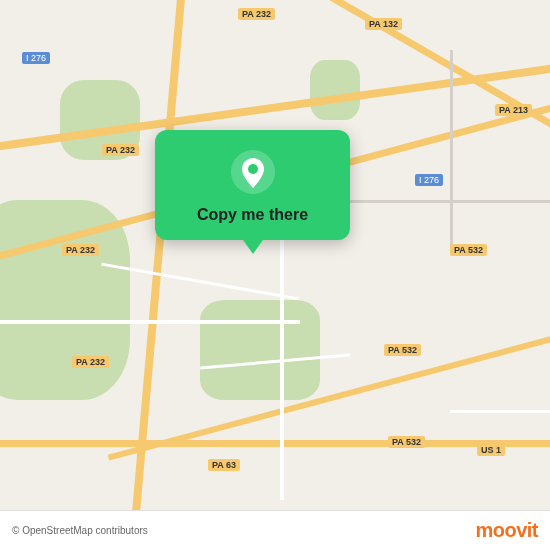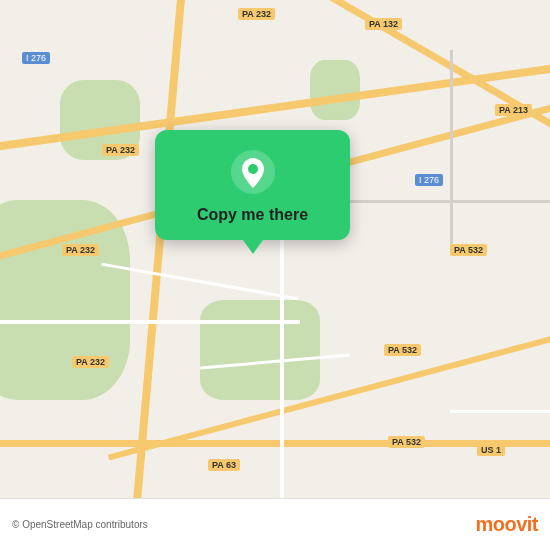--- a/index.html
+++ b/index.html
@@ -73,21 +73,21 @@
       font-weight: normal;
       padding: 1px 4px;
       border-radius: 2px;
       white-space: nowrap;
     }
 
     
     #info-bar {
       position: absolute;
       bottom: 0; left: 0; right: 0;
-      height: 52px;
+      height: 40px;
       background: #ffffff;
       display: flex;
       align-items: center;
       padding: 0 12px;
       justify-content: space-between;
       border-top: 1px solid #e0e0e0;
     }
 
     #info-left {
       display: flex;

